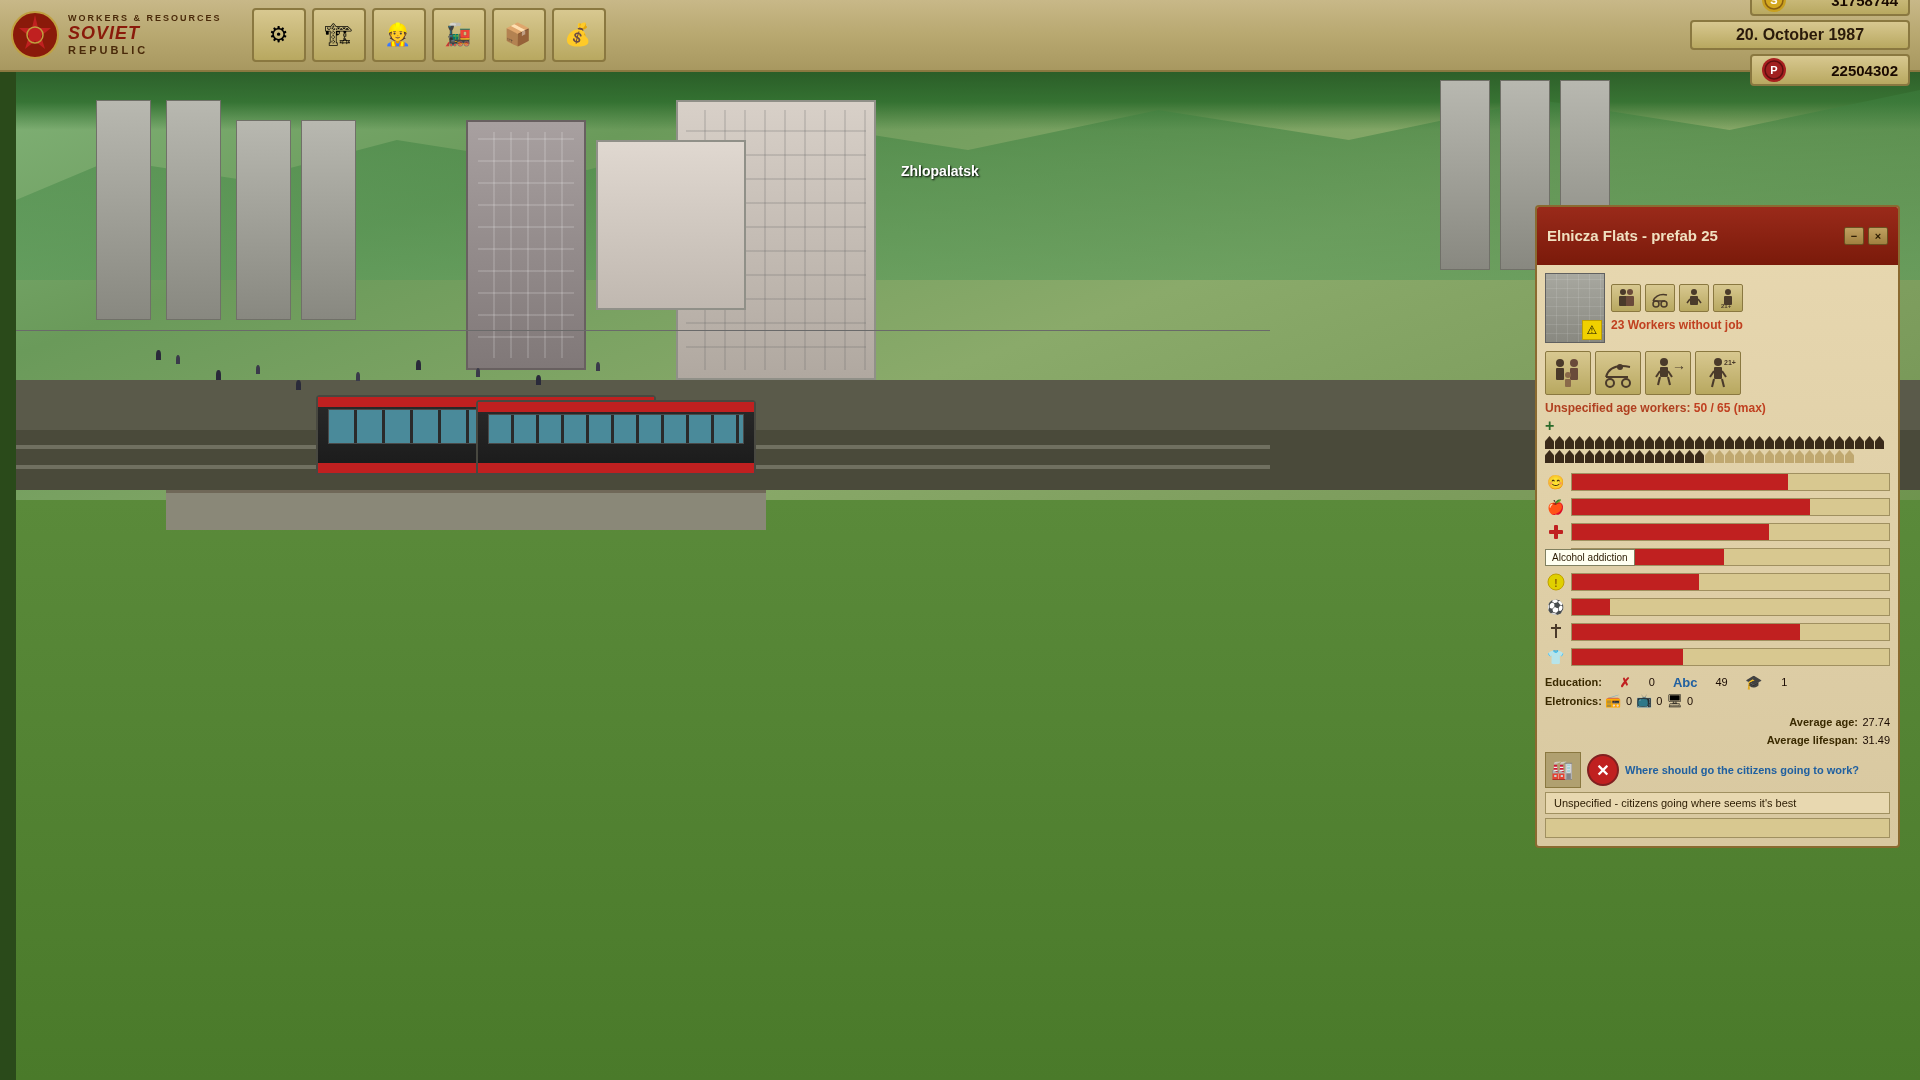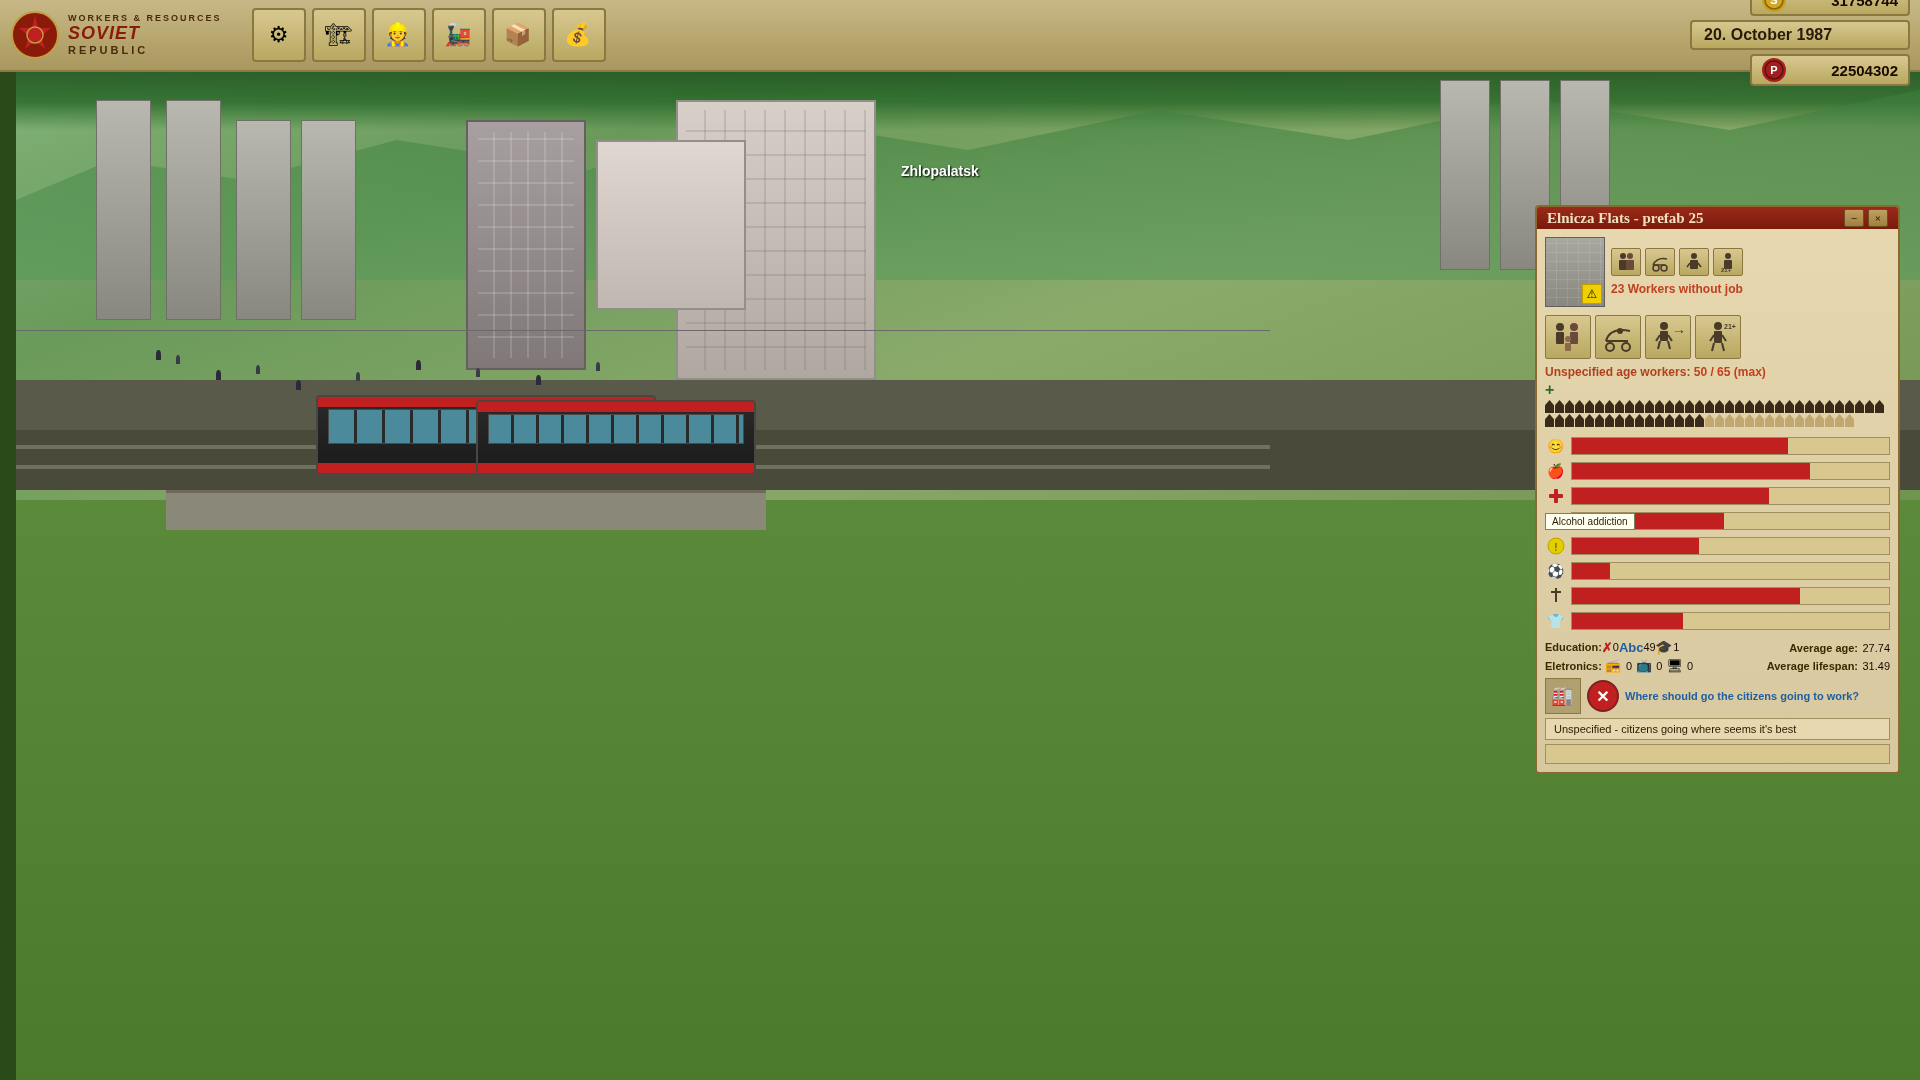--- a/index.html
+++ b/index.html
@@ -121,20 +121,21 @@
       justify-content: center;
       cursor: pointer;
       font-size: 22px;
     }
 
     
     .date-display {
       margin-left: auto;
       display: flex;
       flex-direction: column;
+      align-items: center;
       background: linear-gradient(180deg, #d8c890 0%, #b8a860 100%);
       border: 2px solid #8a7840;
       border-radius: 4px;
       padding: 4px 12px;
       min-width: 220px;
     }
 
     .date-text {
       font-size: 16px;
       color: #2a1a0a;
@@ -190,26 +191,24 @@
       width: 365px;
       background: linear-gradient(180deg, #e8d8b0 0%, #d8c8a0 100%);
       border: 2px solid #8a6a30;
       border-radius: 4px;
       z-index: 200;
       font-family: Arial, sans-serif;
     }
 
     .panel-header {
       background: linear-gradient(180deg, #9a2a1a 0%, #7a1a0a 100%);
-      padding: 2px 10px;
-      display: flex;
-      align-items: center;
+      padding: 20px 10px;
+      display: flex;
       justify-content: space-between;
       border-radius: 2px 2px 0 0;
-      font-family: Liberation Serif, serif;
     }
 
     .panel-title {
       color: #f0e0c0;
       font-size: 15px;
       font-weight: bold;
     }
 
     .panel-controls {
       display: flex;
@@ -881,21 +880,21 @@
         <div class="stat-bar-container">
           <div class="stat-bar-fill" style="width:35%;"></div>
         </div>
       </div>
 
     </div>
 
     <div class="bottom-stats">
       <div style="flex:1;">
 
-        <div style="display:flex;align-items:center;gap:0;margin-bottom:3px;">
+        <div style="display:flex;align-items:center;gap:18px;margin-bottom:3px;">
           <span class="stat-label">Education:</span>
           <span class="cross-icon">✗</span>
           <span class="stat-value">0</span>
           <span style="font-size:13px;color:#2060a0;font-weight:bold;">Abc</span>
           <span class="stat-value">49</span>
           <span style="font-size:14px;">🎓</span>
           <span class="stat-value">1</span>
         </div>
 
         <div style="display:flex;align-items:center;gap:4px;">

